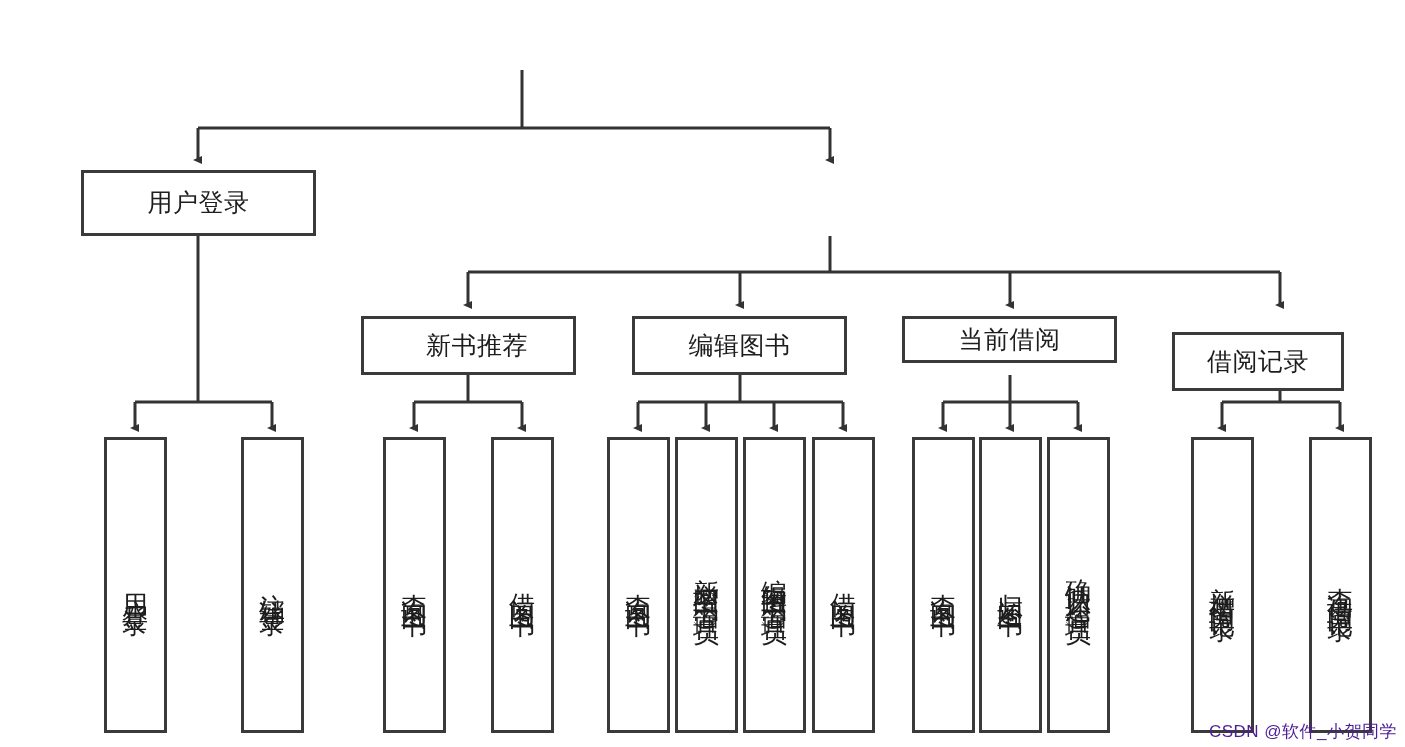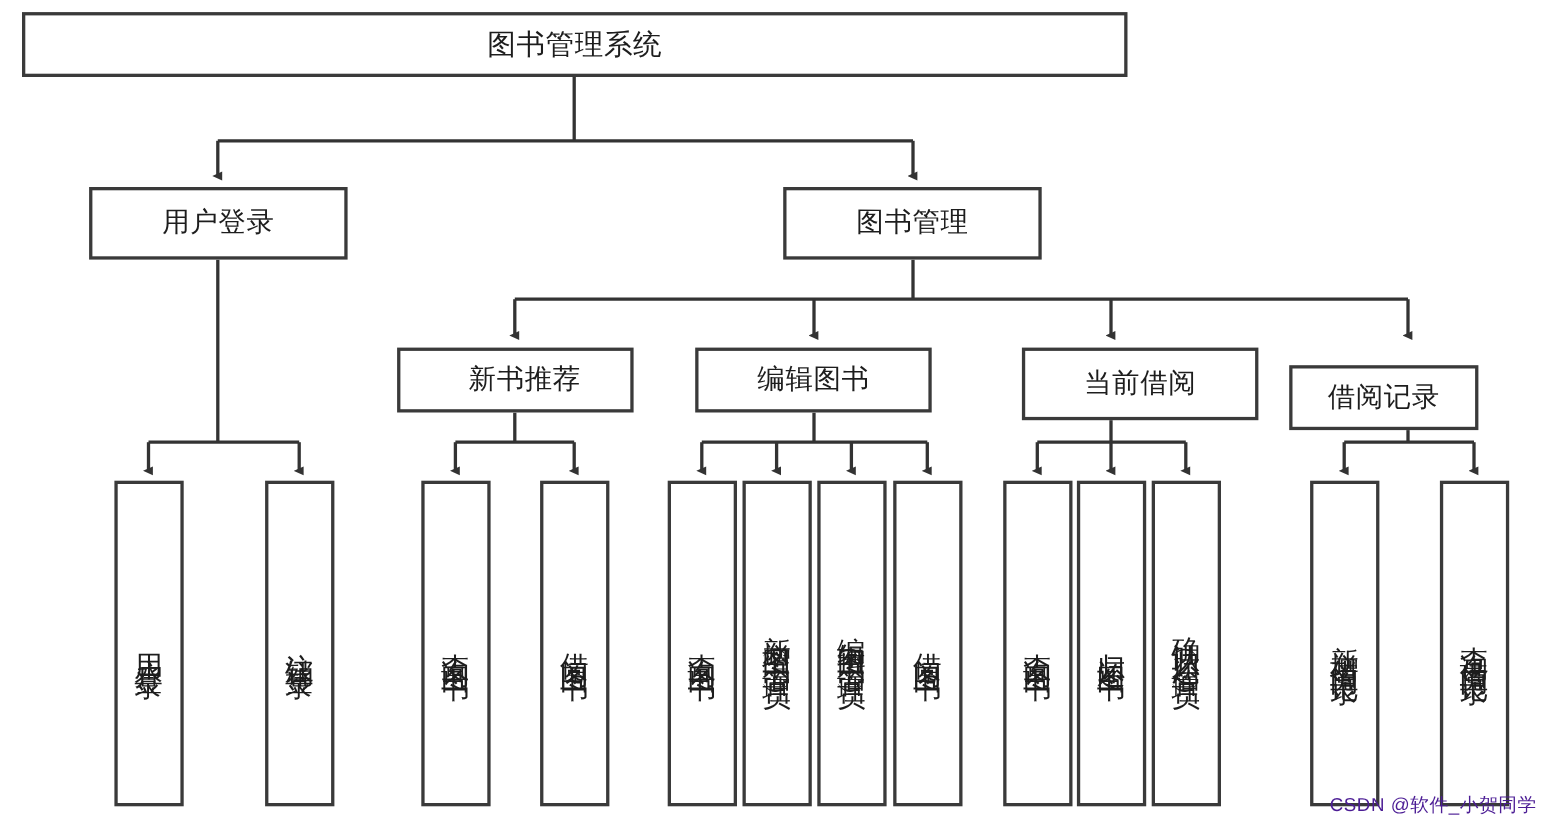--- a/index.html
+++ b/index.html
@@ -121,38 +121,32 @@
       <path d="M1010,402 L1010,428" marker-end="url(#arrow)"></path>
       <path d="M1078,402 L1078,428" marker-end="url(#arrow)"></path>
 
       <path d="M1280,375 L1280,402"></path>
       <path d="M1222,402 L1340,402"></path>
       <path d="M1222,402 L1222,428" marker-end="url(#arrow)"></path>
       <path d="M1340,402 L1340,428" marker-end="url(#arrow)"></path>
     </g>
   </svg>
 
-  <div class="node horiz root" style="left:20px; top:11px; width:1005px; height:59px;">
-    <span class="node-label">图书管理系统</span>
-  </div>
 
   <div class="node horiz" style="left:81px; top:170px; width:235px; height:66px;">
     <span class="node-label">用户登录</span>
-  </div>
-  <div class="node horiz" style="left:712px; top:170px; width:235px; height:66px;">
-    <span class="node-label">图书管理</span>
   </div>
 
   <div class="node horiz" style="left:361px; top:316px; width:215px; height:59px;padding-left:17px;">
     <span class="node-label">新书推荐</span>
   </div>
   <div class="node horiz" style="left:632px; top:316px; width:215px; height:59px;">
     <span class="node-label">编辑图书</span>
   </div>
-  <div class="node horiz" style="left:929px; top:316px; width:215px; height:66px;">
+  <div class="node horiz" style="left:902px; top:316px; width:215px; height:47px;">
     <span class="node-label">当前借阅</span>
   </div>
   <div class="node horiz" style="left:1172px; top:332px; width:172px; height:59px;">
     <span class="node-label">借阅记录</span>
   </div>
 
   <div class="node vert" style="left:104px; top:437px; width:63px; height:296px;">
     <span class="node-label">用户登录</span>
   </div>
   <div class="node vert" style="left:241px; top:437px; width:63px; height:296px;">

